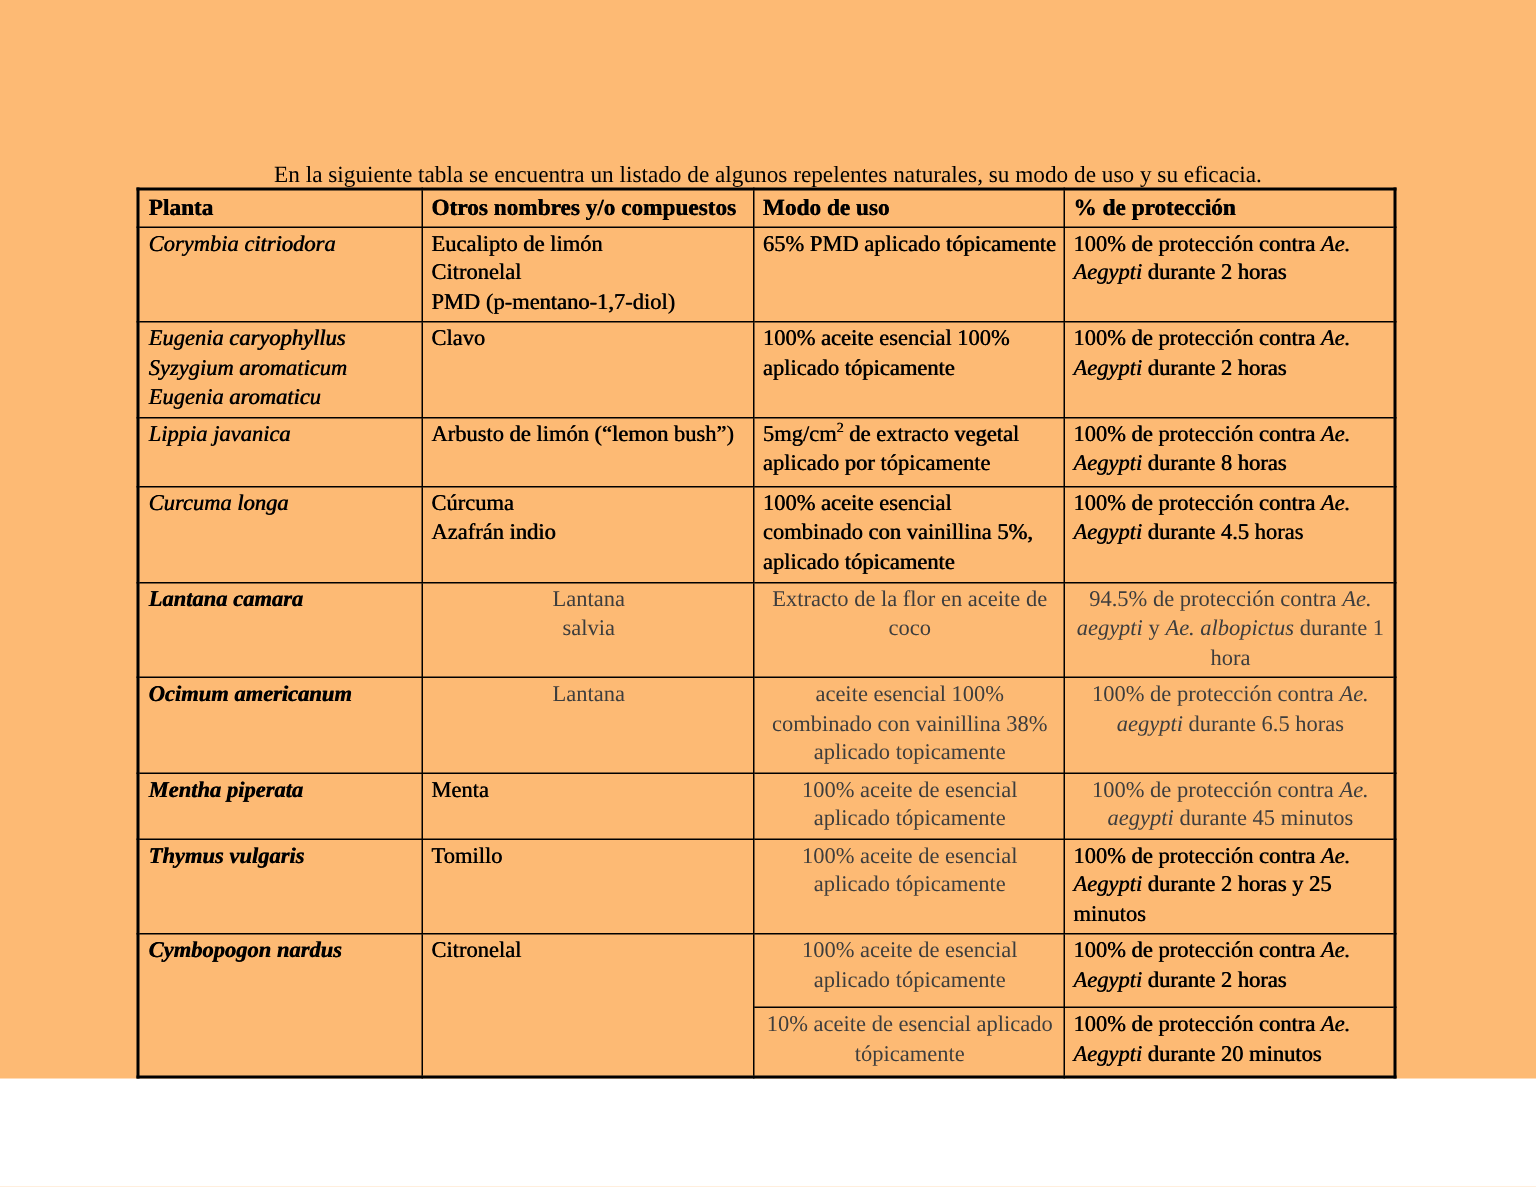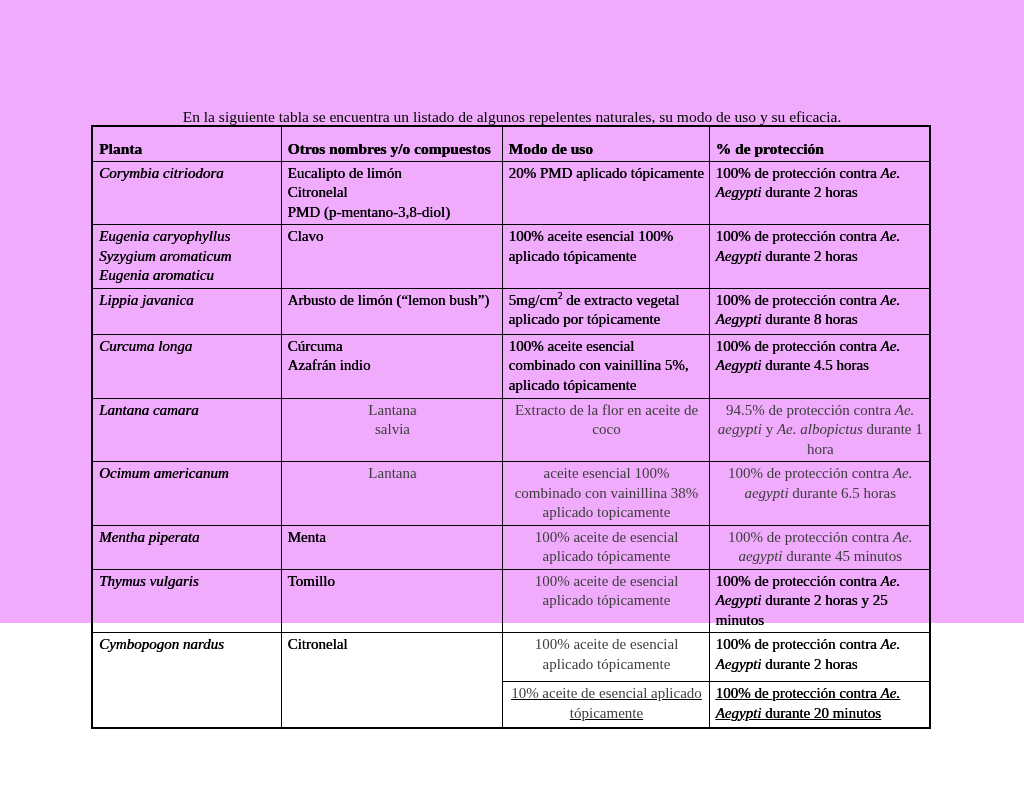--- a/index.html
+++ b/index.html
@@ -10,22 +10,22 @@
   body {
     width: 1024px;
     height: 791px;
     font-family: "Liberation Serif", serif;
     color: #000;
     overflow: hidden;
   }
   .page {
     position: relative;
     width: 1024px;
-    height: 623px;
-    background: #f0abfc;
+    height: 719px;
+    background: #fdba74;
   }
   .intro {
     position: absolute;
     top: 91px;
     left: 0;
     width: 100%;
     text-align: center;
     font-size: 15.5px;
     line-height: 20px;
   }
@@ -48,28 +48,28 @@
     text-align: left;
     padding: 2px 4px 2px 6px;
     font-size: 15px;
     line-height: 19.5px;
     overflow: hidden;
   }
   thead tr { height: 23px; }
   th {
     font-size: 15.5px;
     font-weight: bold;
-    padding-top: 12px;
+    padding-top: 2px;
     text-shadow: 0.4px 0 0 currentColor;
   }
   .cell { white-space: pre-line; }
   .plant { font-style: italic; }
   .t-dark { color: #000; text-shadow: 0.4px 0 0 currentColor; }
   .t-light { color: #3d3d3d; text-shadow: none; text-align: center; }
-  .t-bold { font-weight: normal; }
+  .t-bold { font-weight: bold; }
   sup {
     font-size: 0.62em;
     vertical-align: super;
     line-height: 0;
   }
 </style>
 </head>
 <body>
 
 <div class="page">
@@ -89,22 +89,22 @@
         <th>Otros nombres y/o compuestos</th>
         <th>Modo de uso</th>
         <th>% de protección</th>
       </tr>
     </thead>
     <tbody>
         <tr style="height: 63px;">
           <td rowspan="1" class="cell plant t-dark">Corymbia citriodora</td>
           <td rowspan="1" class="cell t-dark">Eucalipto de limón
 Citronelal
-PMD (p-mentano-3,8-diol)</td>
-          <td class="cell t-dark">20% PMD aplicado tópicamente</td>
+PMD (p-mentano-1,7-diol)</td>
+          <td class="cell t-dark">65% PMD aplicado tópicamente</td>
           <td class="cell t-dark">100% de protección contra <i>Ae. Aegypti</i> durante 2 horas</td>
         </tr>
         <tr style="height: 63px;">
           <td rowspan="1" class="cell plant t-dark">Eugenia caryophyllus
 Syzygium aromaticum
 Eugenia aromaticu</td>
           <td rowspan="1" class="cell t-dark">Clavo</td>
           <td class="cell t-dark">100% aceite esencial 100% aplicado tópicamente</td>
           <td class="cell t-dark">100% de protección contra <i>Ae. Aegypti</i> durante 2 horas</td>
         </tr>
@@ -145,20 +145,20 @@
           <td rowspan="1" class="cell t-dark">Tomillo</td>
           <td class="cell t-light">100% aceite de esencial aplicado tópicamente</td>
           <td class="cell t-dark">100% de protección contra <i>Ae. Aegypti</i> durante 2 horas y 25 minutos</td>
         </tr>
         <tr style="height: 49px;">
           <td rowspan="2" class="cell plant t-bold t-dark">Cymbopogon nardus</td>
           <td rowspan="2" class="cell t-dark">Citronelal</td>
           <td class="cell t-light">100% aceite de esencial aplicado tópicamente</td>
           <td class="cell t-dark">100% de protección contra <i>Ae. Aegypti</i> durante 2 horas</td>
         </tr>
-        <tr style="height: 46px; text-decoration: underline;">
+        <tr style="height: 46px;">
           <td class="cell t-light">10% aceite de esencial aplicado tópicamente</td>
           <td class="cell t-dark">100% de protección contra <i>Ae. Aegypti</i> durante 20 minutos</td>
         </tr>
       </tbody>
   </table>
 
 </div>
 
 </body></html>

